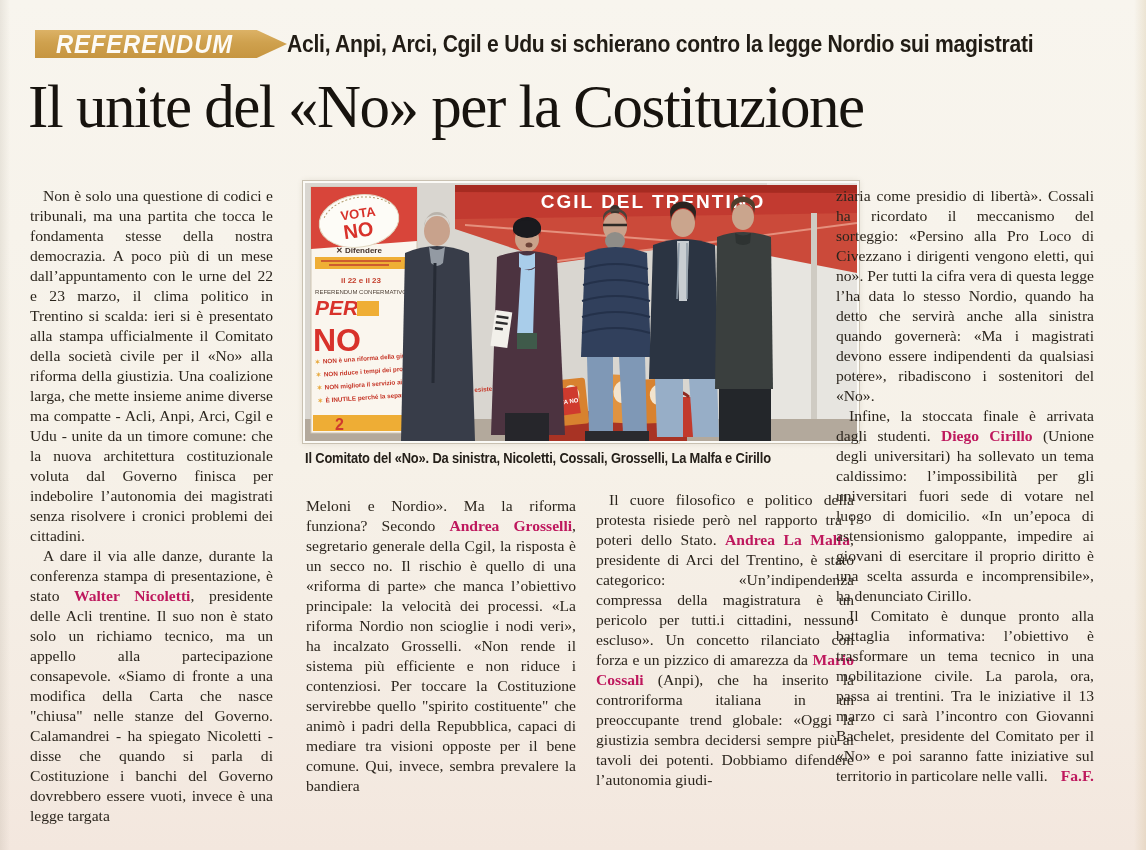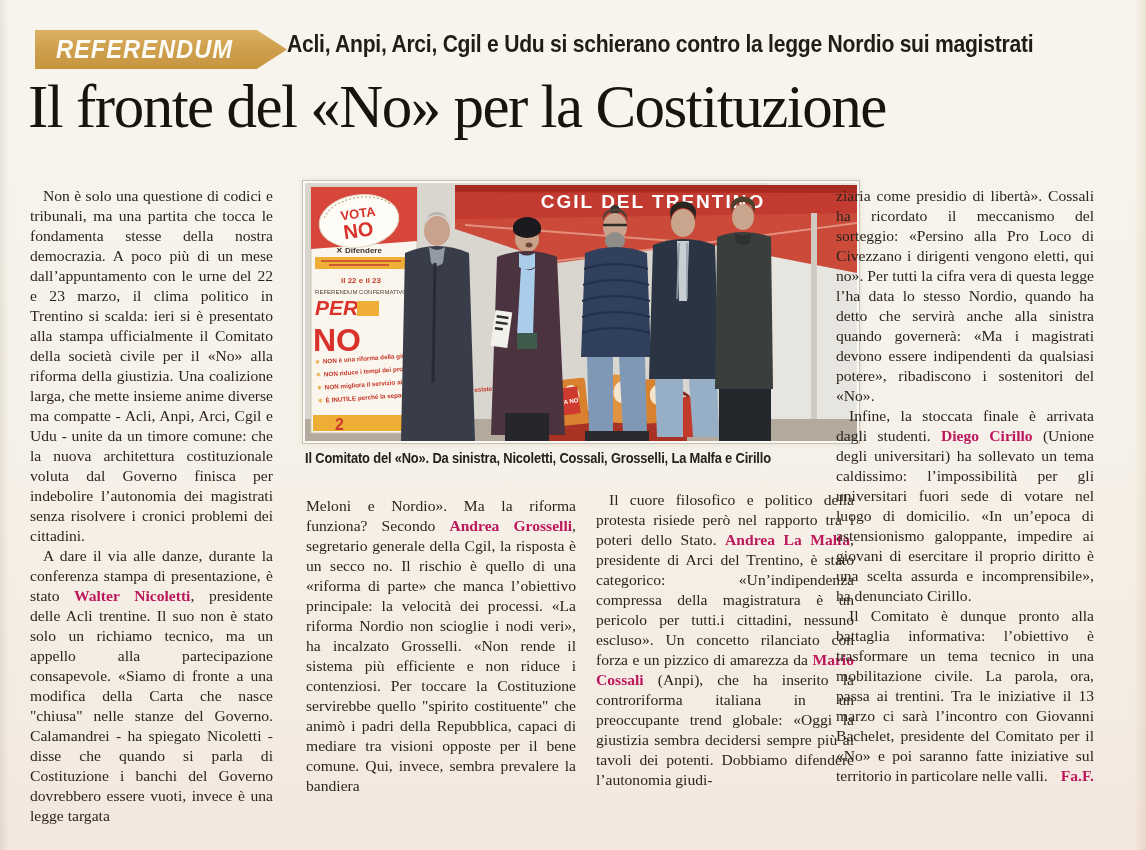--- a/index.html
+++ b/index.html
@@ -7,21 +7,21 @@
     width:1146px;height:850px;position:relative;overflow:hidden;
     background:linear-gradient(180deg,#f8f5ee 0%,#f6f1e8 55%,#f4ebe2 85%,#f3e7de 100%);
     font-family:"Liberation Serif", serif;color:#2b251d;
   }
   .edge-shade{position:absolute;right:0;top:0;width:12px;height:100%;
     background:linear-gradient(90deg,rgba(0,0,0,0),rgba(180,150,90,.18));}
   .left-shade{position:absolute;left:0;top:0;width:10px;height:100%;
     background:linear-gradient(90deg,rgba(120,110,90,.12),rgba(0,0,0,0));}
 
   
-  .badge{position:absolute;left:35px;top:30px;width:252px;height:39px;
+  .badge{position:absolute;left:35px;top:30px;width:252px;height:28px;
     background:linear-gradient(180deg,#dcb266 0%,#cfa14e 45%,#c69540 100%);
     clip-path:polygon(0 0,88% 0,100% 50%,88% 100%,0 100%);
     display:flex;align-items:center;}
   .badge span{font-family:"Liberation Sans",sans-serif;font-weight:bold;font-style:italic;
     color:#fdfbf6;font-size:25px;letter-spacing:1px;padding-left:22px;transform:scaleX(.95);transform-origin:left;}
   .kicker{position:absolute;left:287px;top:30px;font-family:"Liberation Sans",sans-serif;
     font-weight:bold;font-size:24px;color:#211c15;white-space:nowrap;
     transform:scaleX(.88);transform-origin:left;letter-spacing:-.3px;}
   .headline{position:absolute;left:28px;top:72px;width:1110px;
     font-family:"Liberation Serif",serif;font-weight:500;font-size:61px;color:#17130e;
@@ -50,21 +50,21 @@
 </head>
 <body>
 
 <div class="left-shade"></div>
 <div class="edge-shade"></div>
 
 <div class="badge">
   <span>REFERENDUM</span>
 </div>
 <div class="kicker">Acli, Anpi, Arci, Cgil e Udu si schierano contro la legge Nordio sui magistrati</div>
-<div class="headline">Il fronte del «No» per la Costituzione</div>
+<div class="headline">Il unite del «No» per la Costituzione</div>
 
 <div class="photo-frame">
   <svg width="552" height="258" viewBox="0 0 552 258">
 
     <rect x="0" y="0" width="552" height="258" fill="#d9d6d0"></rect>
     <rect x="462" y="0" width="90" height="258" fill="#e7e5e0"></rect>
     <rect x="0" y="236" width="552" height="22" fill="#b3a99c"></rect>
 
     <g>
       <polygon points="150,34 552,28 552,90 398,60 252,80 150,46" fill="#cb4a3a"></polygon>

